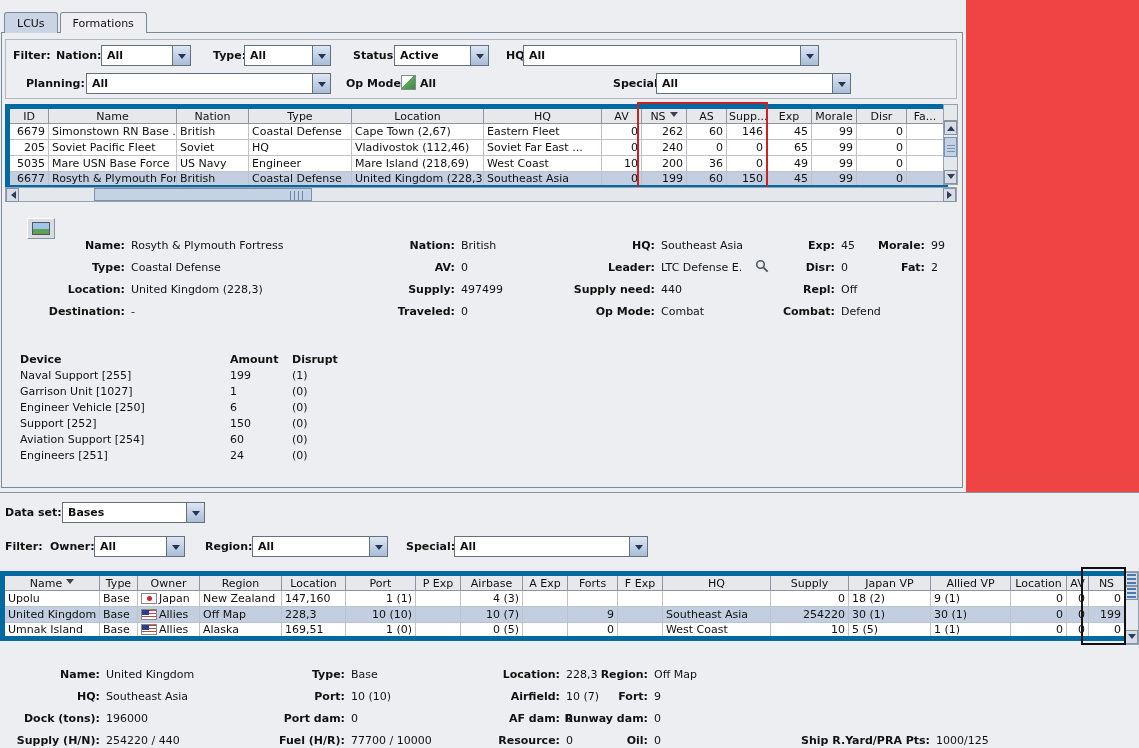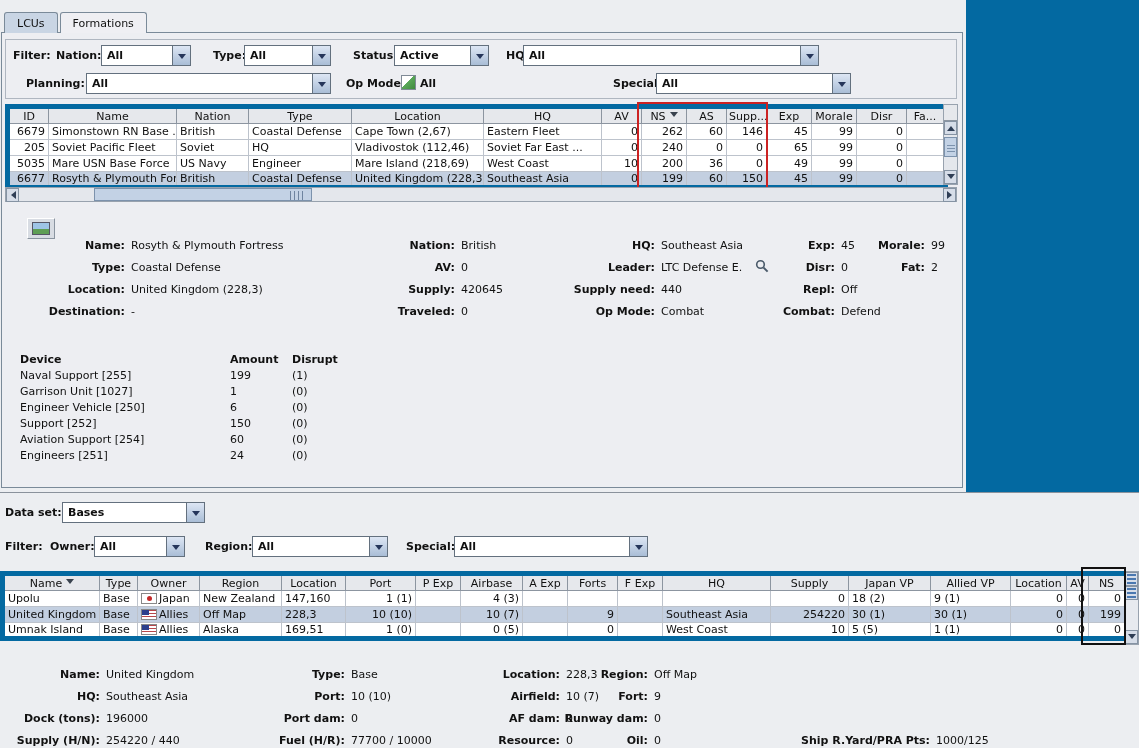--- a/index.html
+++ b/index.html
@@ -1,17 +1,17 @@
 <!DOCTYPE html>
 <html style="--selection: #C3CFE0; --red_box: #CC2222; --black_box: #111111; --accent: #AABDD6;"><head>
 <meta charset="utf-8">
 <style>
 *{margin:0;padding:0;box-sizing:border-box;}
 body{font-family:"DejaVu Sans",sans-serif;font-size:11px;color:#111;background:#fff;}
-.screen{position:relative;width:1139px;height:748px;background:#0369a1;overflow:hidden;}
+.screen{position:relative;width:1139px;height:748px;background:#ef4444;overflow:hidden;}
 
 
 .panel-top{position:absolute;left:0;top:0;width:966px;height:492px;background:#ECEEF1;}
 .tabbar{position:absolute;left:4px;top:12px;z-index:3;display:flex;}
 .tab{border:1px solid #7A8A99;border-bottom:none;padding:4px 12px 3px;background:#EFEFF3;border-radius:3px 3px 0 0;margin-right:2px;height:21px;}
 .tab.sel{background:#C9D5E4;}
 .tp-content{position:absolute;left:1px;top:32px;width:962px;height:456px;border:1px solid #7A8A99;background:#EDEEF2;}
 
 
 .filterbox{position:absolute;left:5px;top:39px;width:952px;height:60px;border:1px solid #AFB6C0;z-index:2;}
@@ -292,21 +292,21 @@
             </svg></span>
         <span class="dl" style="left:770px;width:60px">Disr:</span>
         <span class="dv" style="left:836px">0</span>
         <span class="dl" style="left:860px;width:60px">Fat:</span>
         <span class="dv" style="left:926px">2</span>
       </div>
       <div class="drow" style="top:73px">
         <span class="dl" style="left:0;width:120px">Location:</span>
         <span class="dv" style="left:126px">United Kingdom (228,3)</span>
         <span class="dl" style="left:350px;width:100px">Supply:</span>
-        <span class="dv" style="left:456px">420645</span>
+        <span class="dv" style="left:456px">497499</span>
         <span class="dl" style="left:540px;width:110px">Supply need:</span>
         <span class="dv" style="left:656px">440</span>
         <span class="dl" style="left:770px;width:60px">Repl:</span>
         <span class="dv" style="left:836px">Off</span>
       </div>
       <div class="drow" style="top:95px">
         <span class="dl" style="left:0;width:120px">Destination:</span>
         <span class="dv" style="left:126px">-</span>
         <span class="dl" style="left:350px;width:100px">Traveled:</span>
         <span class="dv" style="left:456px">0</span>

